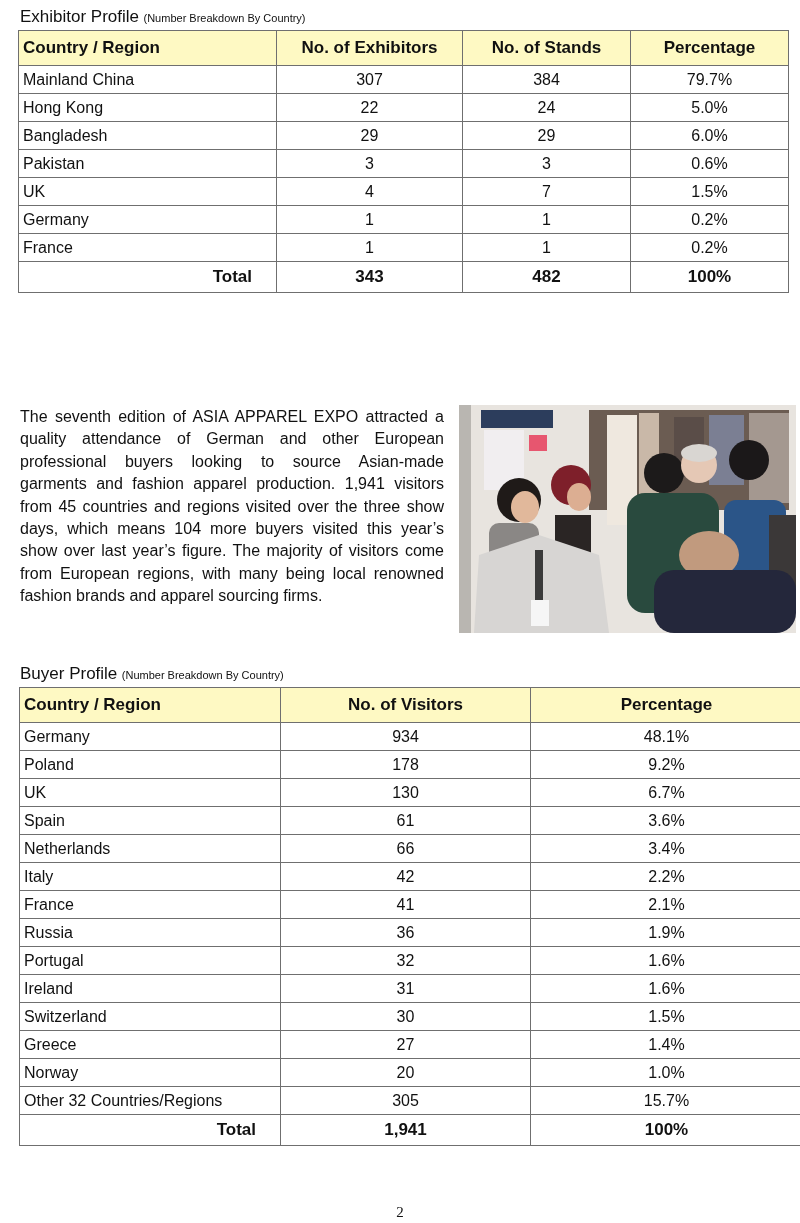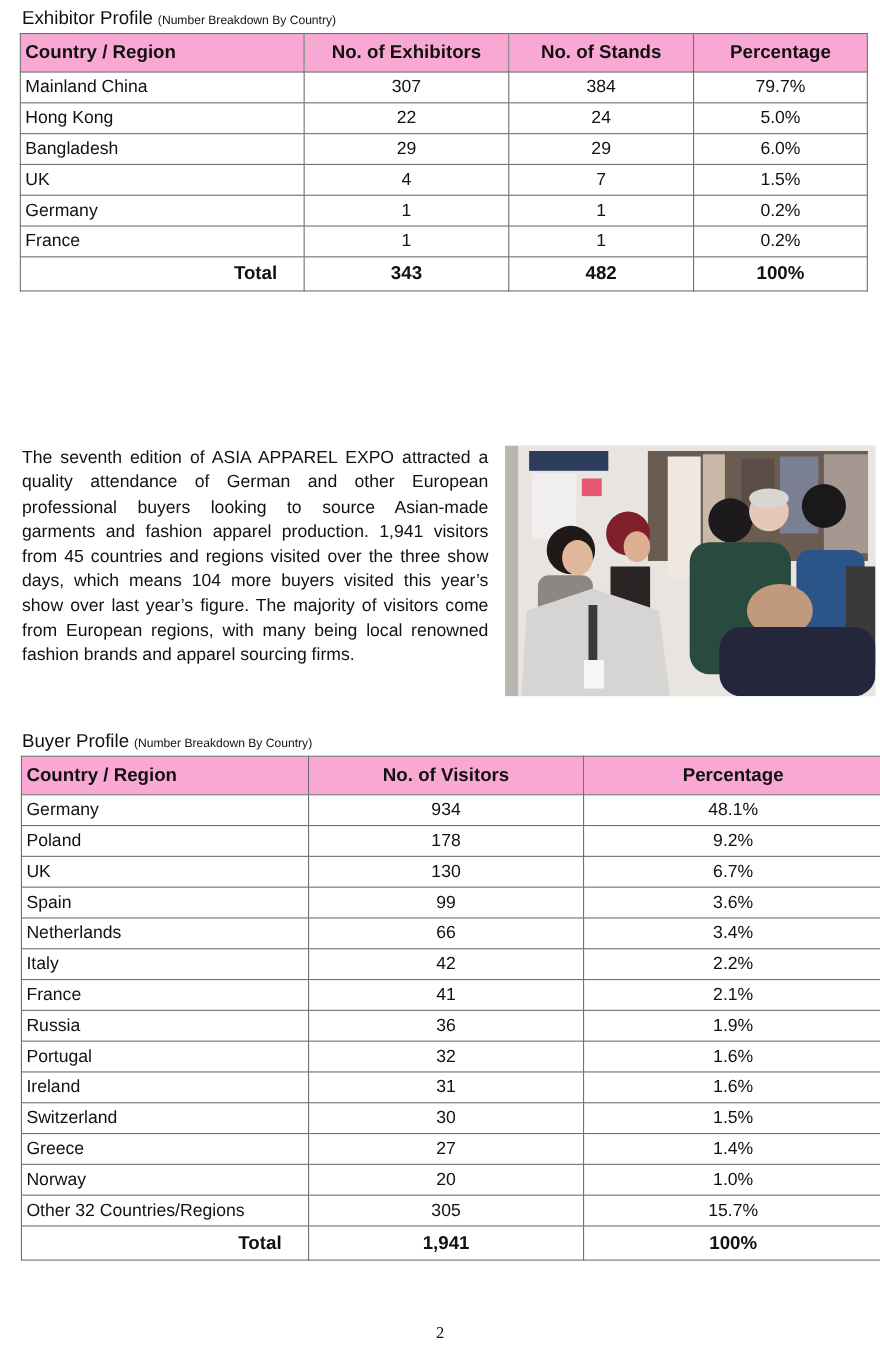--- a/index.html
+++ b/index.html
@@ -35,21 +35,21 @@
     table.data-table th, table.data-table td {
       border: 1.5px solid #6f6f6f;
       padding: 0 4px;
       font-size: 16px;
       height: 27px;
       line-height: 27px;
       white-space: nowrap;
       overflow: hidden;
     }
     table.data-table th {
-      background: #f9a8d4;
+      background: #fef9c3;
       font-weight: bold;
       height: 34px;
       line-height: 34px;
       font-size: 17px;
     }
     table.data-table th.left, table.data-table td.left {
       text-align: left;
     }
     table.data-table th.center, table.data-table td.center {
       text-align: center;
@@ -140,20 +140,26 @@
       <td class="center">24</td>
       <td class="center">5.0%</td>
     </tr>
     <tr>
       <td class="left">Bangladesh</td>
       <td class="center">29</td>
       <td class="center">29</td>
       <td class="center">6.0%</td>
     </tr>
     <tr>
+      <td class="left">Pakistan</td>
+      <td class="center">3</td>
+      <td class="center">3</td>
+      <td class="center">0.6%</td>
+    </tr>
+    <tr>
       <td class="left">UK</td>
       <td class="center">4</td>
       <td class="center">7</td>
       <td class="center">1.5%</td>
     </tr>
     <tr>
       <td class="left">Germany</td>
       <td class="center">1</td>
       <td class="center">1</td>
       <td class="center">0.2%</td>
@@ -248,21 +254,21 @@
       <td class="center">178</td>
       <td class="center">9.2%</td>
     </tr>
     <tr>
       <td class="left">UK</td>
       <td class="center">130</td>
       <td class="center">6.7%</td>
     </tr>
     <tr>
       <td class="left">Spain</td>
-      <td class="center">99</td>
+      <td class="center">61</td>
       <td class="center">3.6%</td>
     </tr>
     <tr>
       <td class="left">Netherlands</td>
       <td class="center">66</td>
       <td class="center">3.4%</td>
     </tr>
     <tr>
       <td class="left">Italy</td>
       <td class="center">42</td>

